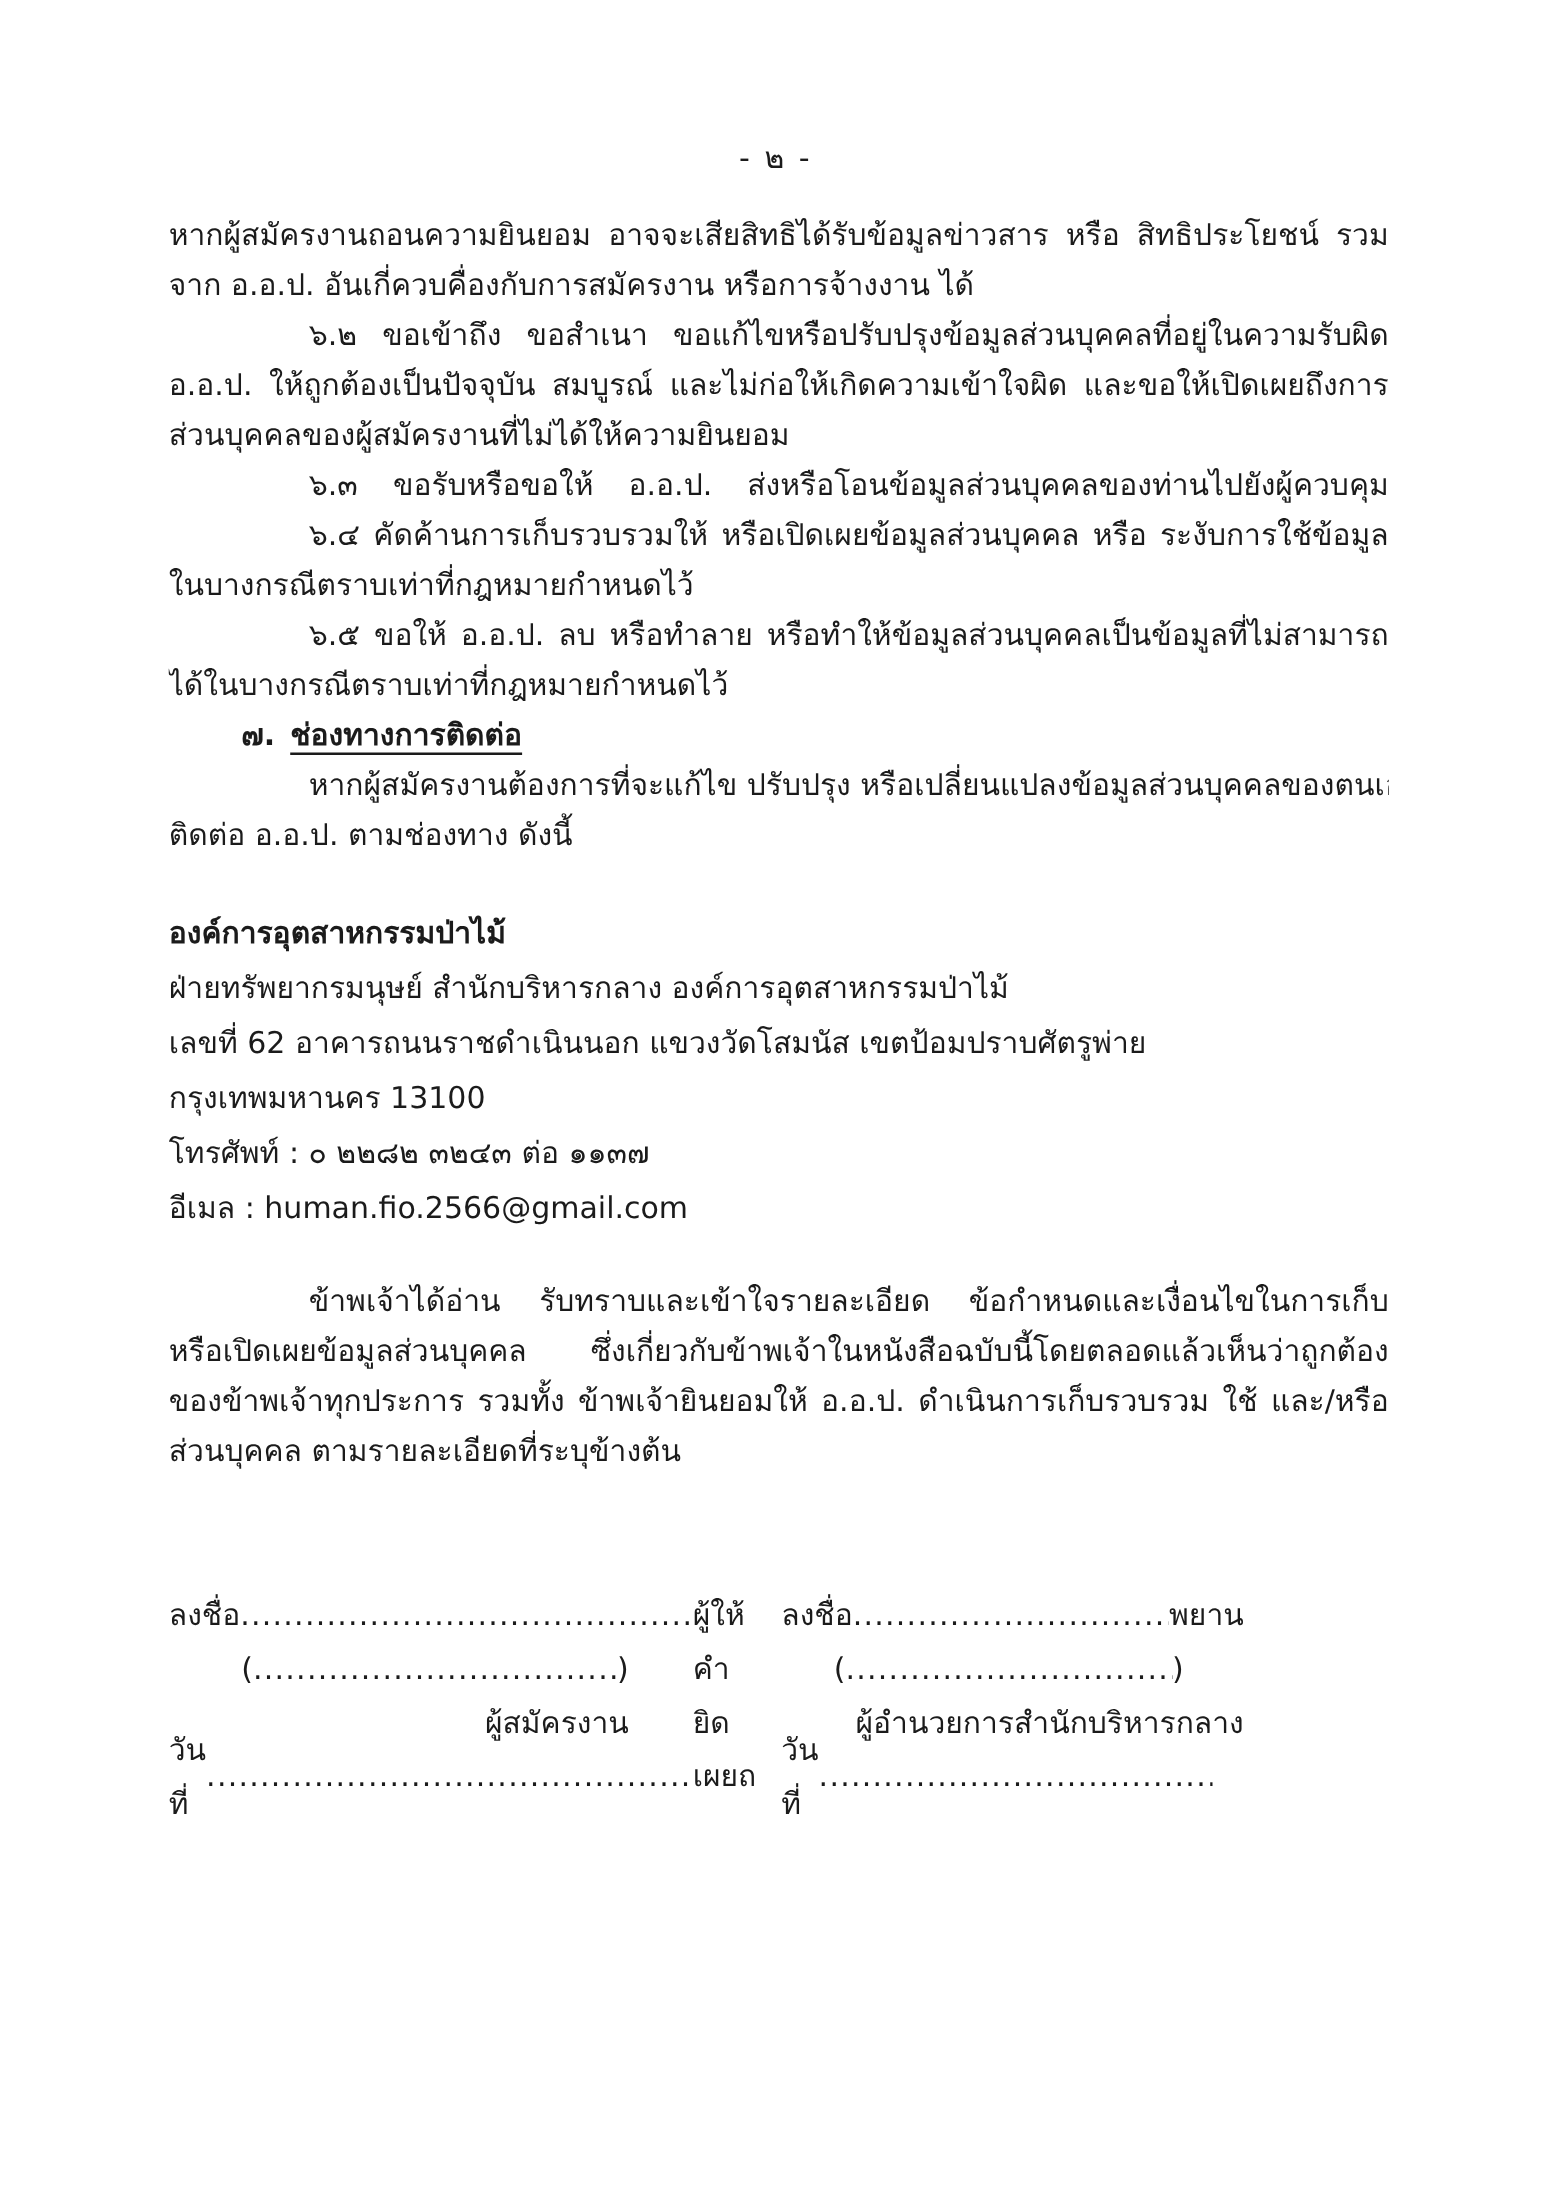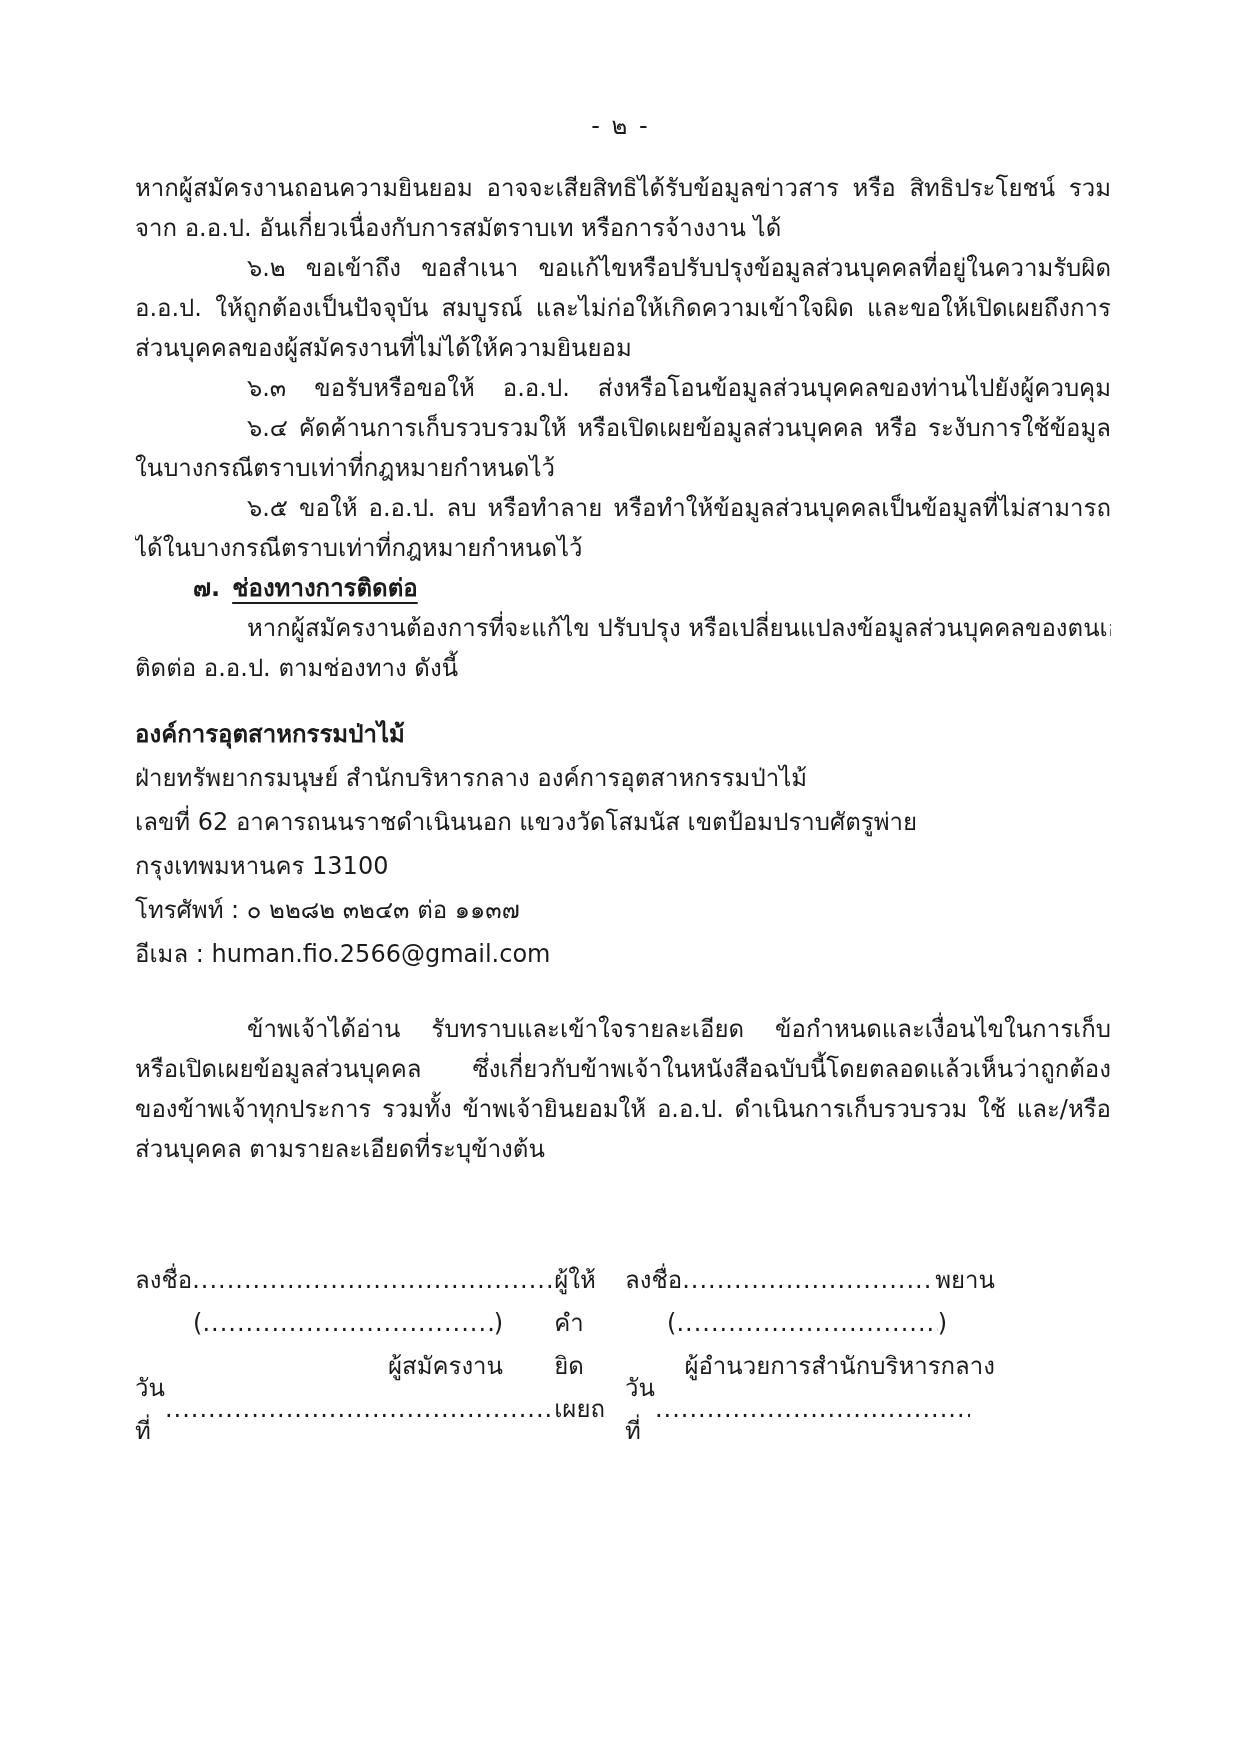--- a/index.html
+++ b/index.html
@@ -20,21 +20,21 @@
     font-size:24px; line-height:40px;
   }
   .line { height:40px; overflow:hidden; white-space:nowrap; }
   .fill { white-space:normal; text-align:justify; text-align-last:justify; }
   .ind { padding-left:112px; }
   .ind.fill { padding-left:0; text-indent:112px; }
   .sec-head { padding-left:58px; }
   .b { font-weight:bold; }
   .u { text-decoration:underline; text-underline-offset:6px;text-align:right; }
   .sec-num { margin-right:12px; }
-  .address { margin-top:24px; line-height:44px; }
+  .address { margin-top:36px; line-height:44px; }
   .address .line { height:44px; }
   .consent { margin-top:33px; line-height:40px; }
   .signatures { margin-top:90px; display:flex; line-height:43px; }
   .sig-col-left  { width:470px; }
   .sig-col-right { width:370px; margin-left:20px; }
   .sig-row { display:flex; align-items:baseline; height:43px; }
   .sig-row .dots, .date-row .dots, .paren-row .dots {
     flex:1 1 auto; overflow:hidden; white-space:nowrap; letter-spacing:1px;
   }
   .paren-row { height:43px; display:flex; align-items:baseline; }
@@ -50,21 +50,21 @@
 </head>
 <body>
 
 <div class="page">
 
   <div class="pageno">- ๒ -</div>
 
   <div class="textcol">
 
     <div class="line fill">หากผู้สมัครงานถอนความยินยอม อาจจะเสียสิทธิได้รับข้อมูลข่าวสาร หรือ สิทธิประโยชน์ รวมถึงการติดต่อ</div>
-    <div class="line">จาก อ.อ.ป. อันเกี่ยวเนื่องกับการสมัตราบเท หรือการจ้างงาน ได้</div>
+    <div class="line">จาก อ.อ.ป. อันเกี่ควบคื่องกับการสมัครงาน หรือการจ้างงาน ได้</div>
     <div class="line ind fill">๖.๒ ขอเข้าถึง ขอสำเนา ขอแก้ไขหรือปรับปรุงข้อมูลส่วนบุคคลที่อยู่ในความรับผิดชอบของ</div>
     <div class="line fill">อ.อ.ป. ให้ถูกต้องเป็นปัจจุบัน สมบูรณ์ และไม่ก่อให้เกิดความเข้าใจผิด และขอให้เปิดเผยถึงการได้มา ซึ่งข้อมูล</div>
     <div class="line">ส่วนบุคคลของผู้สมัครงานที่ไม่ได้ให้ความยินยอม</div>
     <div class="line ind fill">๖.๓ ขอรับหรือขอให้ อ.อ.ป. ส่งหรือโอนข้อมูลส่วนบุคคลของท่านไปยังผู้ควบคุมข้อมูลบุคคลอื่นได้</div>
     <div class="line ind fill">๖.๔ คัดค้านการเก็บรวบรวมให้ หรือเปิดเผยข้อมูลส่วนบุคคล หรือ ระงับการใช้ข้อมูลส่วนบุคคล</div>
     <div class="line">ในบางกรณีตราบเท่าที่กฎหมายกำหนดไว้</div>
     <div class="line ind fill">๖.๕ ขอให้ อ.อ.ป. ลบ หรือทำลาย หรือทำให้ข้อมูลส่วนบุคคลเป็นข้อมูลที่ไม่สามารถระบุตัวบุคคล</div>
     <div class="line">ได้ในบางกรณีตราบเท่าที่กฎหมายกำหนดไว้</div>
 
     <div class="line sec-head">

